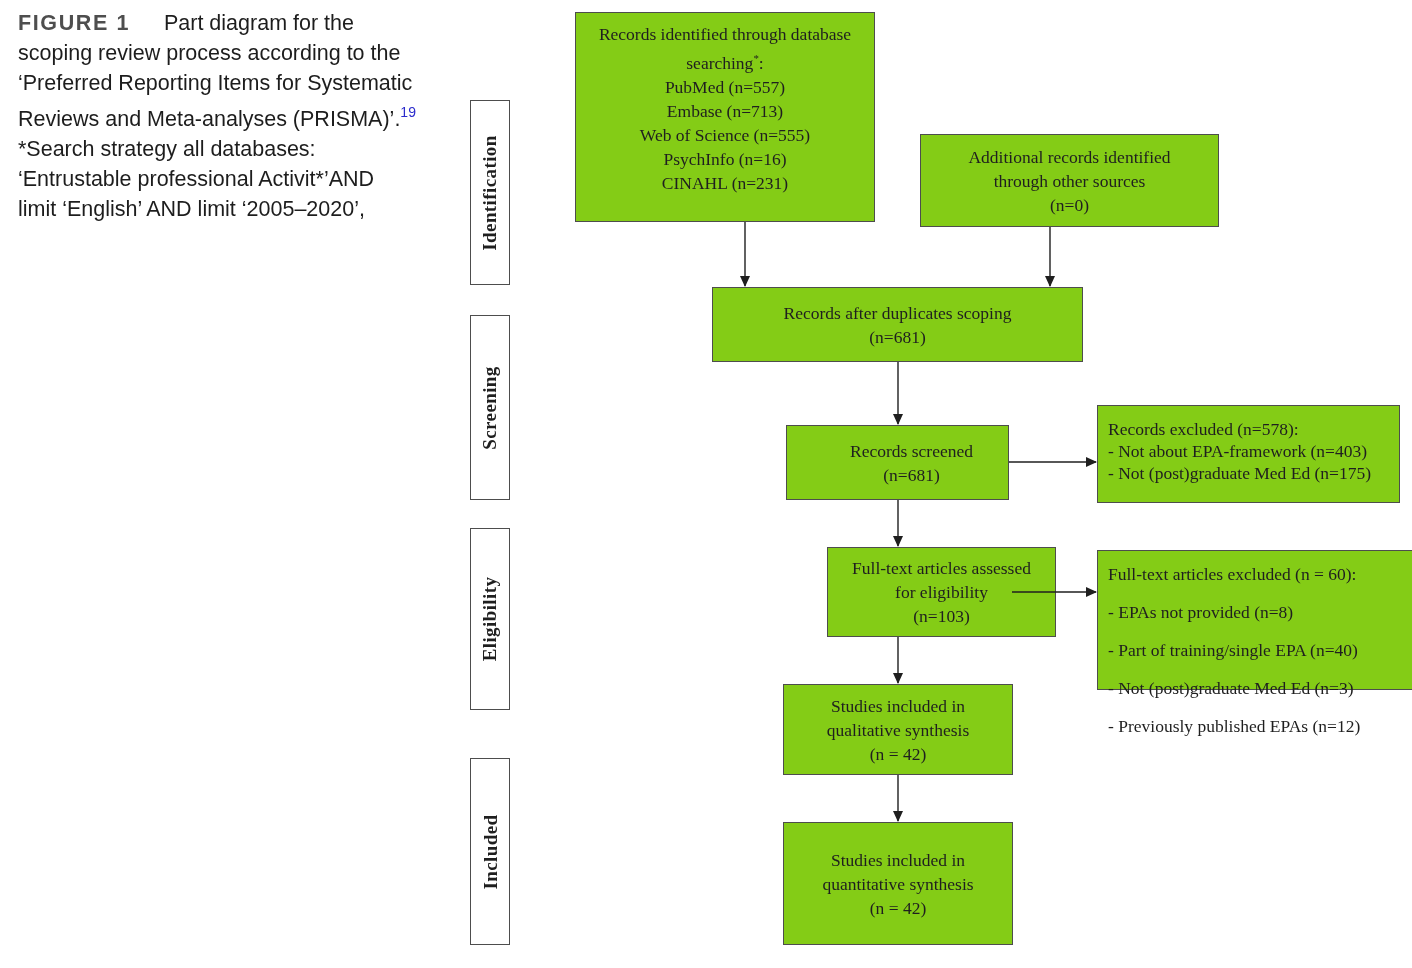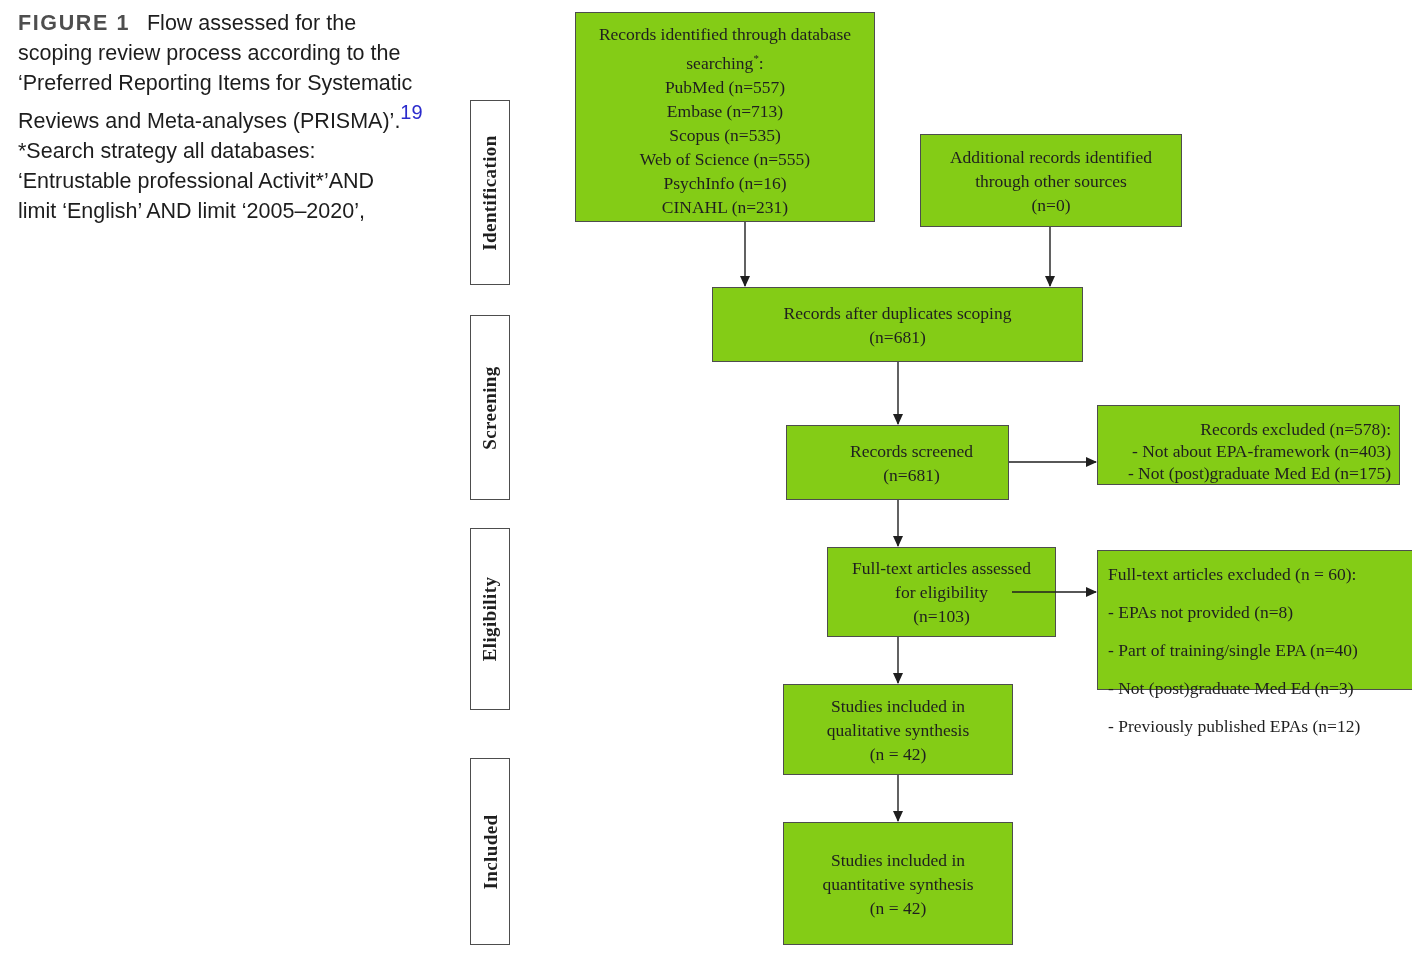--- a/index.html
+++ b/index.html
@@ -20,25 +20,25 @@
     width: 440px;
     font-family: "Liberation Sans", "DejaVu Sans", sans-serif;
     font-size: 21.5px;
     line-height: 30px;
     color: #1d1d1d;
   }
   .fig-label {
     font-weight: bold;
     color: #4e4e4e;
     letter-spacing: 1.6px;
-    margin-right: 17px;
+    margin-right: 34px;
   }
   .ref {
     color: #2b2bcc;
-    font-size: 20px;
+    font-size: 14px;
     position: relative;
     top: -1px;
     cursor: pointer;
   }
 
   
   .stage {
     position: absolute;
     left: 470px;
     width: 40px;
@@ -77,44 +77,44 @@
     text-align: center;
   }
   .fbox sup { font-size: 0.62em; }
   .fbox.align-left {
     text-align: left;
     justify-content: flex-start;
     padding: 7px 8px 7px 10px;
     line-height: 22px;
   }
   #box-identified        { left: 575px;  top: 12px;  width: 300px; height: 210px; justify-content: flex-start; padding-top: 9px; }
-  #box-additional        { left: 920px;  top: 134px; width: 262px; height: 93px; }
+  #box-additional        { left: 920px;  top: 134px; width: 299px; height: 93px; }
   #box-duplicates        { left: 712px;  top: 287px; width: 371px; height: 75px; }
   #box-screened          { left: 786px;  top: 425px; width: 223px; height: 75px; padding-left: 28px; }
-  #box-excluded-records  { left: 1097px; top: 405px; width: 303px; height: 80px; padding-top: 12px; text-align: right; }
+  #box-excluded-records  { left: 1097px; top: 405px; width: 303px; height: 98px; padding-top: 12px; }
   #box-fulltext          { left: 783px;  top: 547px; width: 229px; height: 90px; margin-left: 44px; }
   #box-excluded-fulltext { left: 1097px; top: 550px; width: 337px; height: 140px; padding-top: 12px; gap: 16px; }
   #box-qualitative       { left: 783px;  top: 684px; width: 230px; height: 91px; }
   #box-quantitative      { left: 783px;  top: 822px; width: 230px; height: 123px; }
 
   
   .arrows {
     position: absolute;
     left: 0; top: 0;
     pointer-events: none;
   }
   .arrows line { stroke: #1f1f1f; stroke-width: 1.4; }
 </style>
 </head>
 <body>
 
 <div class="canvas">
 
   <div class="caption">
-    <div><span class="fig-label">FIGURE 1</span><span>Flow assessed for the</span></div>
+    <div><span class="fig-label">FIGURE 1</span><span>Part diagram for the</span></div>
     <div><span>scoping review process according to the</span></div>
     <div><span>‘Preferred Reporting Items for Systematic</span></div>
     <div><span>Reviews and Meta-analyses (PRISMA)’.</span><sup class="ref">19</sup></div>
     <div><span>*Search strategy all databases:</span></div>
     <div><span>‘Entrustable professional Activit*’AND</span></div>
     <div><span>limit ‘English’ AND limit ‘2005–2020’,</span></div>
   </div>
 
   <div class="stage" id="stage-identification">
       <span>Identification</span>
@@ -127,21 +127,20 @@
     </div>
   <div class="stage" id="stage-included">
       <span>Included</span>
     </div>
 
   <div class="fbox" id="box-identified">
     <div>Records identified through database</div>
     <div><span>searching</span><sup>*</sup><span>:</span></div>
     <div>PubMed (n=557)</div>
     <div>Embase (n=713)</div>
-    <div>Scopus (n=535)</div>
     <div>Web of Science (n=555)</div>
     <div>PsychInfo (n=16)</div>
     <div>CINAHL (n=231)</div>
   </div>
 
   <div class="fbox" id="box-additional">
     <div>Additional records identified</div>
     <div>through other sources</div>
     <div>(n=0)</div>
   </div>

